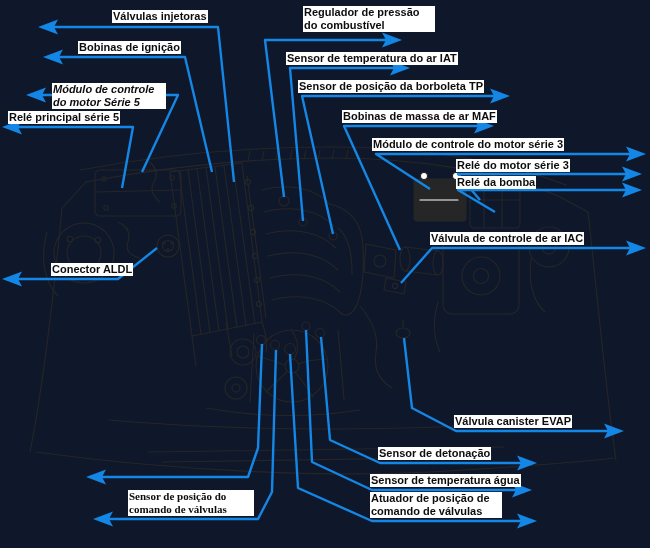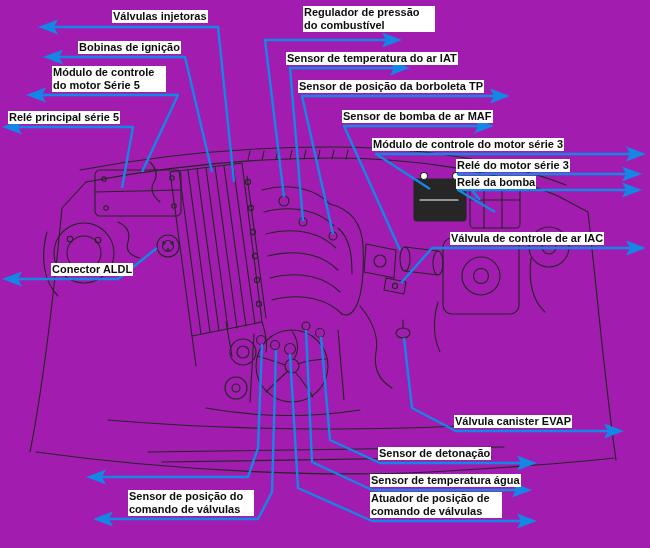--- a/index.html
+++ b/index.html
@@ -1,18 +1,18 @@
 <!DOCTYPE html>
 <html><head>
 <meta charset="utf-8">
 <style>
   * { margin:0; padding:0; box-sizing:border-box; }
   html,body { width:650px; height:548px; }
   body { font-family:"Liberation Sans", sans-serif; background:#fff; }
-  .stage { position:relative; width:650px; height:548px; background:#a21caf; overflow:hidden; }
+  .stage { position:relative; width:650px; height:548px; background:#0f172a; overflow:hidden; }
   svg.layer { position:absolute; left:0; top:0; width:650px; height:548px; }
   .label {
     position:absolute;
     font-size:11px;
     font-weight:bold;
     color:#0d0d0d;
     line-height:13px;
     white-space:nowrap;
     background:#ffffff;
     padding:0 1px;
@@ -214,29 +214,29 @@
       <g>
         <polyline class="blue" points="522,521 372,521 298,488 290,354"></polyline>
           <polygon class="ah" points="537,521 517,513.5 521,521 517,528.5"></polygon>
       </g>
     </g>
   </svg>
 
   <div class="label" style="left:112px; top:10px;">Válvulas injetoras</div>
   <div class="label wrap" style="left:268px; top:6px; width:132px;margin-left:35px;">Regulador de pressão do combustível</div>
   <div class="label" style="left:78px;  top:41px;">Bobinas de ignição</div>
-  <div class="label wrap" style="left:52px; top:66px; width:114px;">Módulo de controle do motor Série 5</div>
+  <div class="label wrap" style="left:52px; top:83px; width:114px;font-style:italic;">Módulo de controle do motor Série 5</div>
   <div class="label" style="left:8px;   top:111px;">Relé principal série 5</div>
   <div class="label" style="left:286px; top:52px;">Sensor de temperatura do ar IAT</div>
   <div class="label" style="left:298px; top:80px;text-align:center;">Sensor de posição da borboleta TP</div>
-  <div class="label" style="left:342px; top:110px;">Sensor de bomba de ar MAF</div>
+  <div class="label" style="left:342px; top:110px;">Bobinas de massa de ar MAF</div>
   <div class="label" style="left:372px; top:138px;">Módulo de controle do motor série 3</div>
   <div class="label" style="left:456px; top:159px;">Relé do motor série 3</div>
   <div class="label" style="left:456px; top:176px;">Relé da bomba</div>
-  <div class="label" style="left:430px; top:232px;margin-left:20px;">Válvula de controle de ar IAC</div>
+  <div class="label" style="left:430px; top:232px;">Válvula de controle de ar IAC</div>
   <div class="label" style="left:34px;  top:263px;margin-left:17px;">Conector ALDL</div>
-  <div class="label wrap" style="left:128px; top:490px; width:126px;">Sensor de posição do comando de válvulas</div>
+  <div class="label wrap" style="left:128px; top:490px; width:126px;font-family:Liberation Serif, serif;">Sensor de posição do comando de válvulas</div>
   <div class="label" style="left:378px; top:447px;">Sensor de detonação</div>
   <div class="label" style="left:370px; top:474px;">Sensor de temperatura água</div>
   <div class="label wrap" style="left:370px; top:492px; width:132px;">Atuador de posição de comando de válvulas</div>
   <div class="label" style="left:454px; top:415px;">Válvula canister EVAP</div>
 
 </div>
 
 </body></html>

